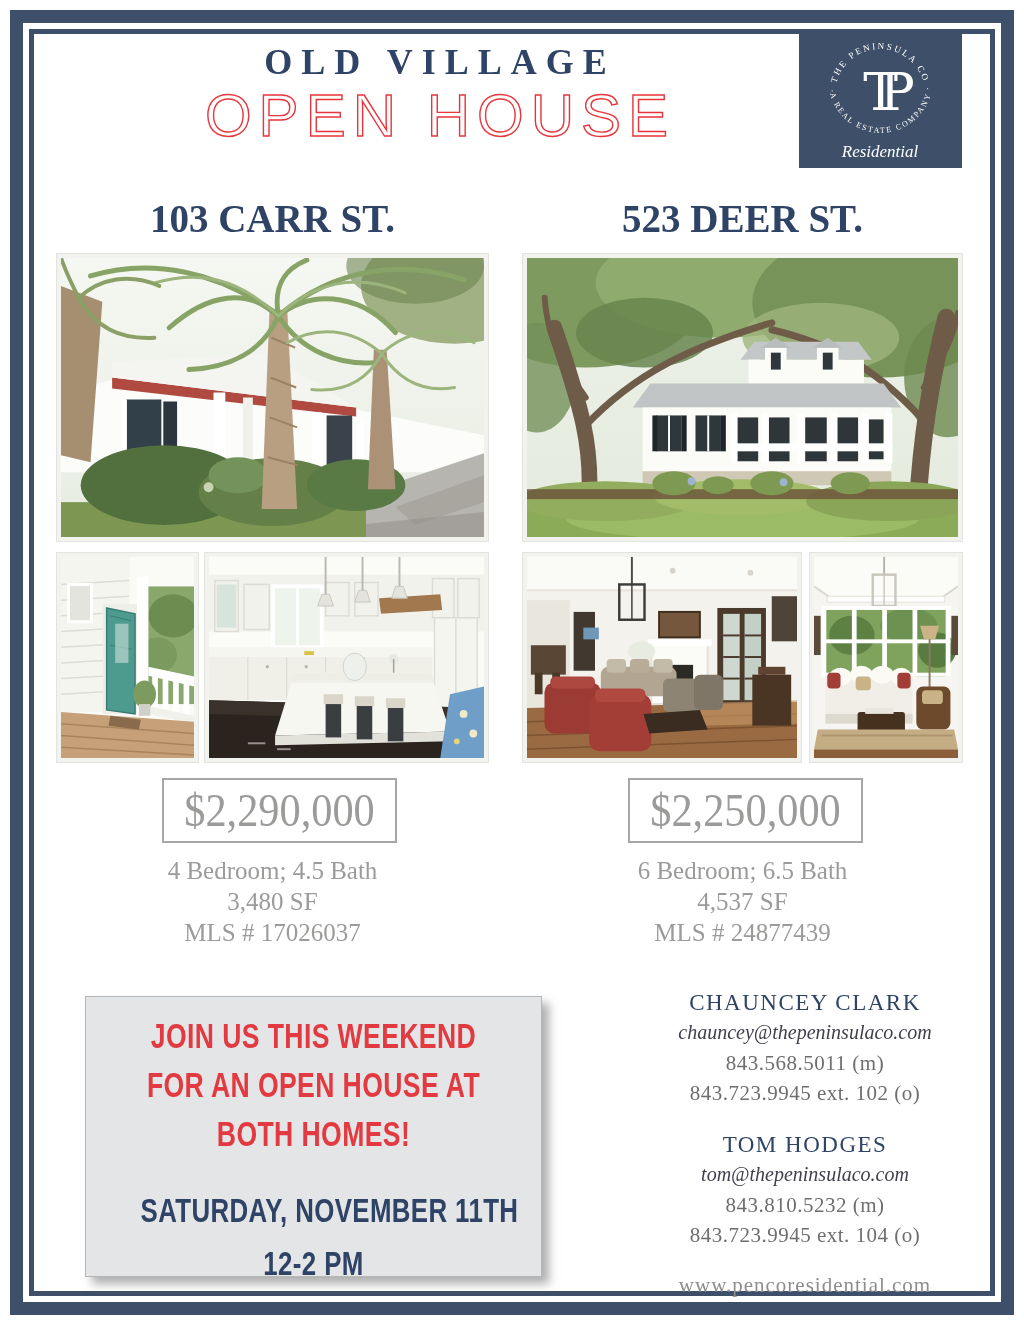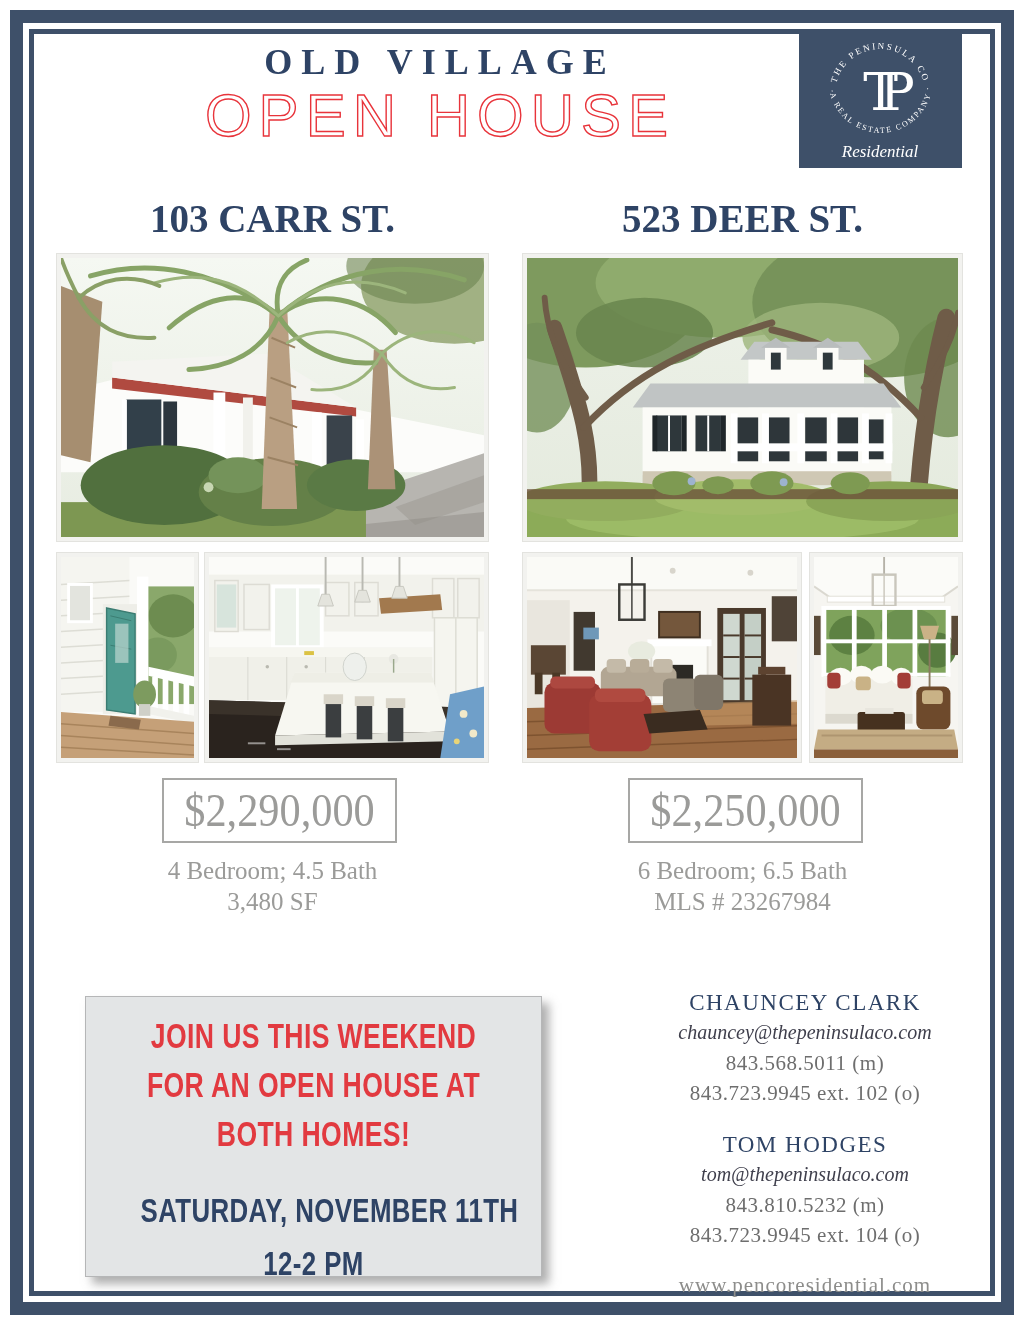--- a/index.html
+++ b/index.html
@@ -535,24 +535,26 @@
 <div class="price-box left">
   <span class="price">$2,290,000</span>
 </div>
 <div class="price-box right">
   <span class="price">$2,250,000</span>
 </div>
 
 <div class="details left">
   <div>4 Bedroom; 4.5 Bath</div>
   <div>3,480 SF</div>
+  <div>MLS # 17026037</div>
 </div>
 <div class="details right">
   <div>6 Bedroom; 6.5 Bath</div>
-  <div>MLS # 23267984</div>
+  <div>4,537 SF</div>
+  <div>MLS # 24877439</div>
 </div>
 
 <div class="announce">
   <div class="red-lines">
     <span class="line">JOIN US THIS WEEKEND</span>
     <span class="line">FOR AN OPEN HOUSE AT</span>
     <span class="line">BOTH HOMES!</span>
   </div>
   <div class="navy-lines">
     <span class="line">SATURDAY, NOVEMBER 11TH</span>

